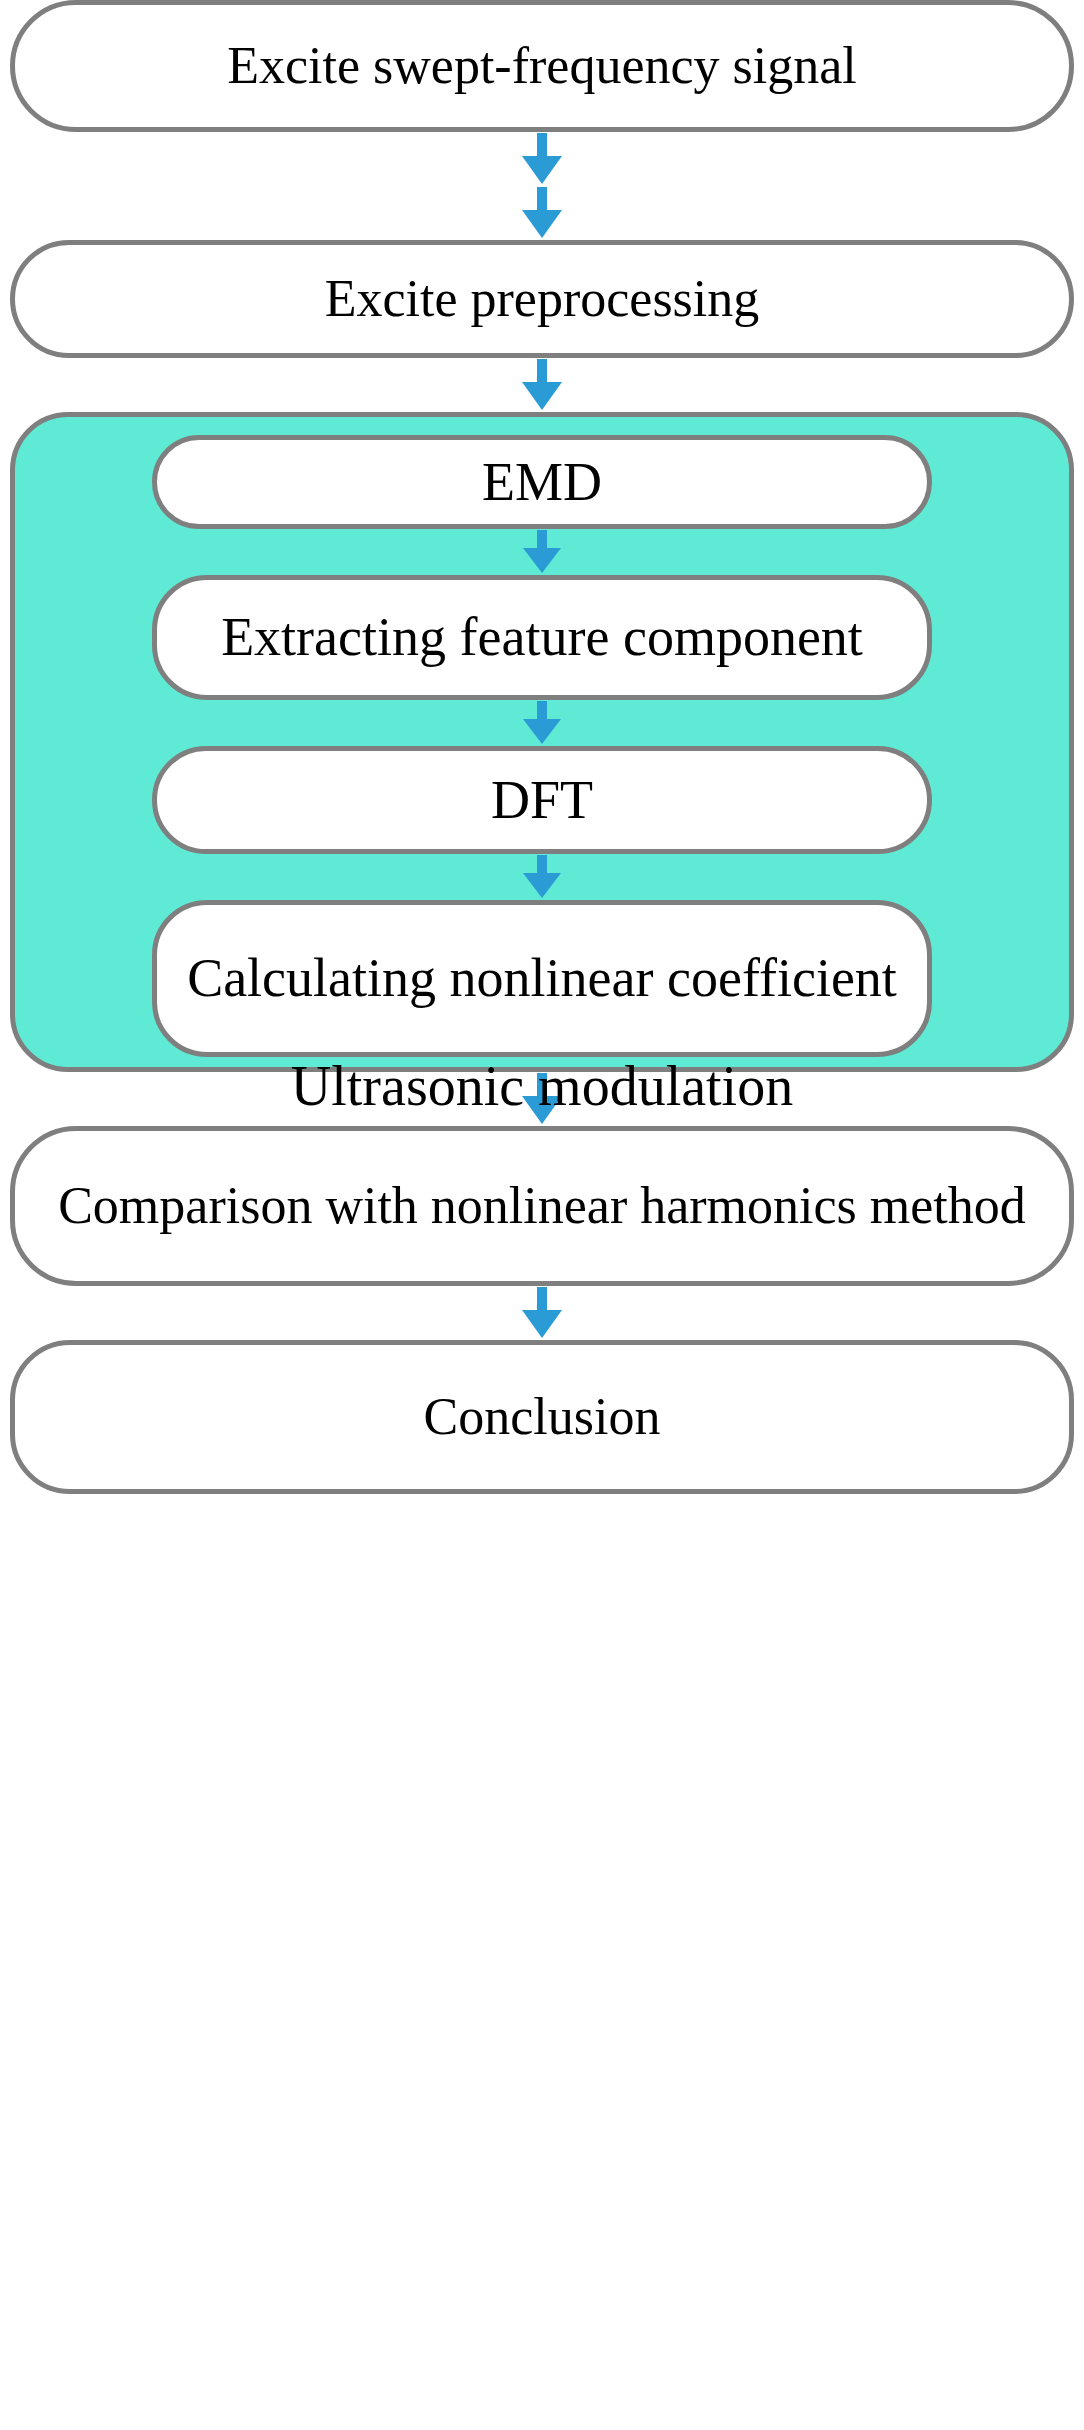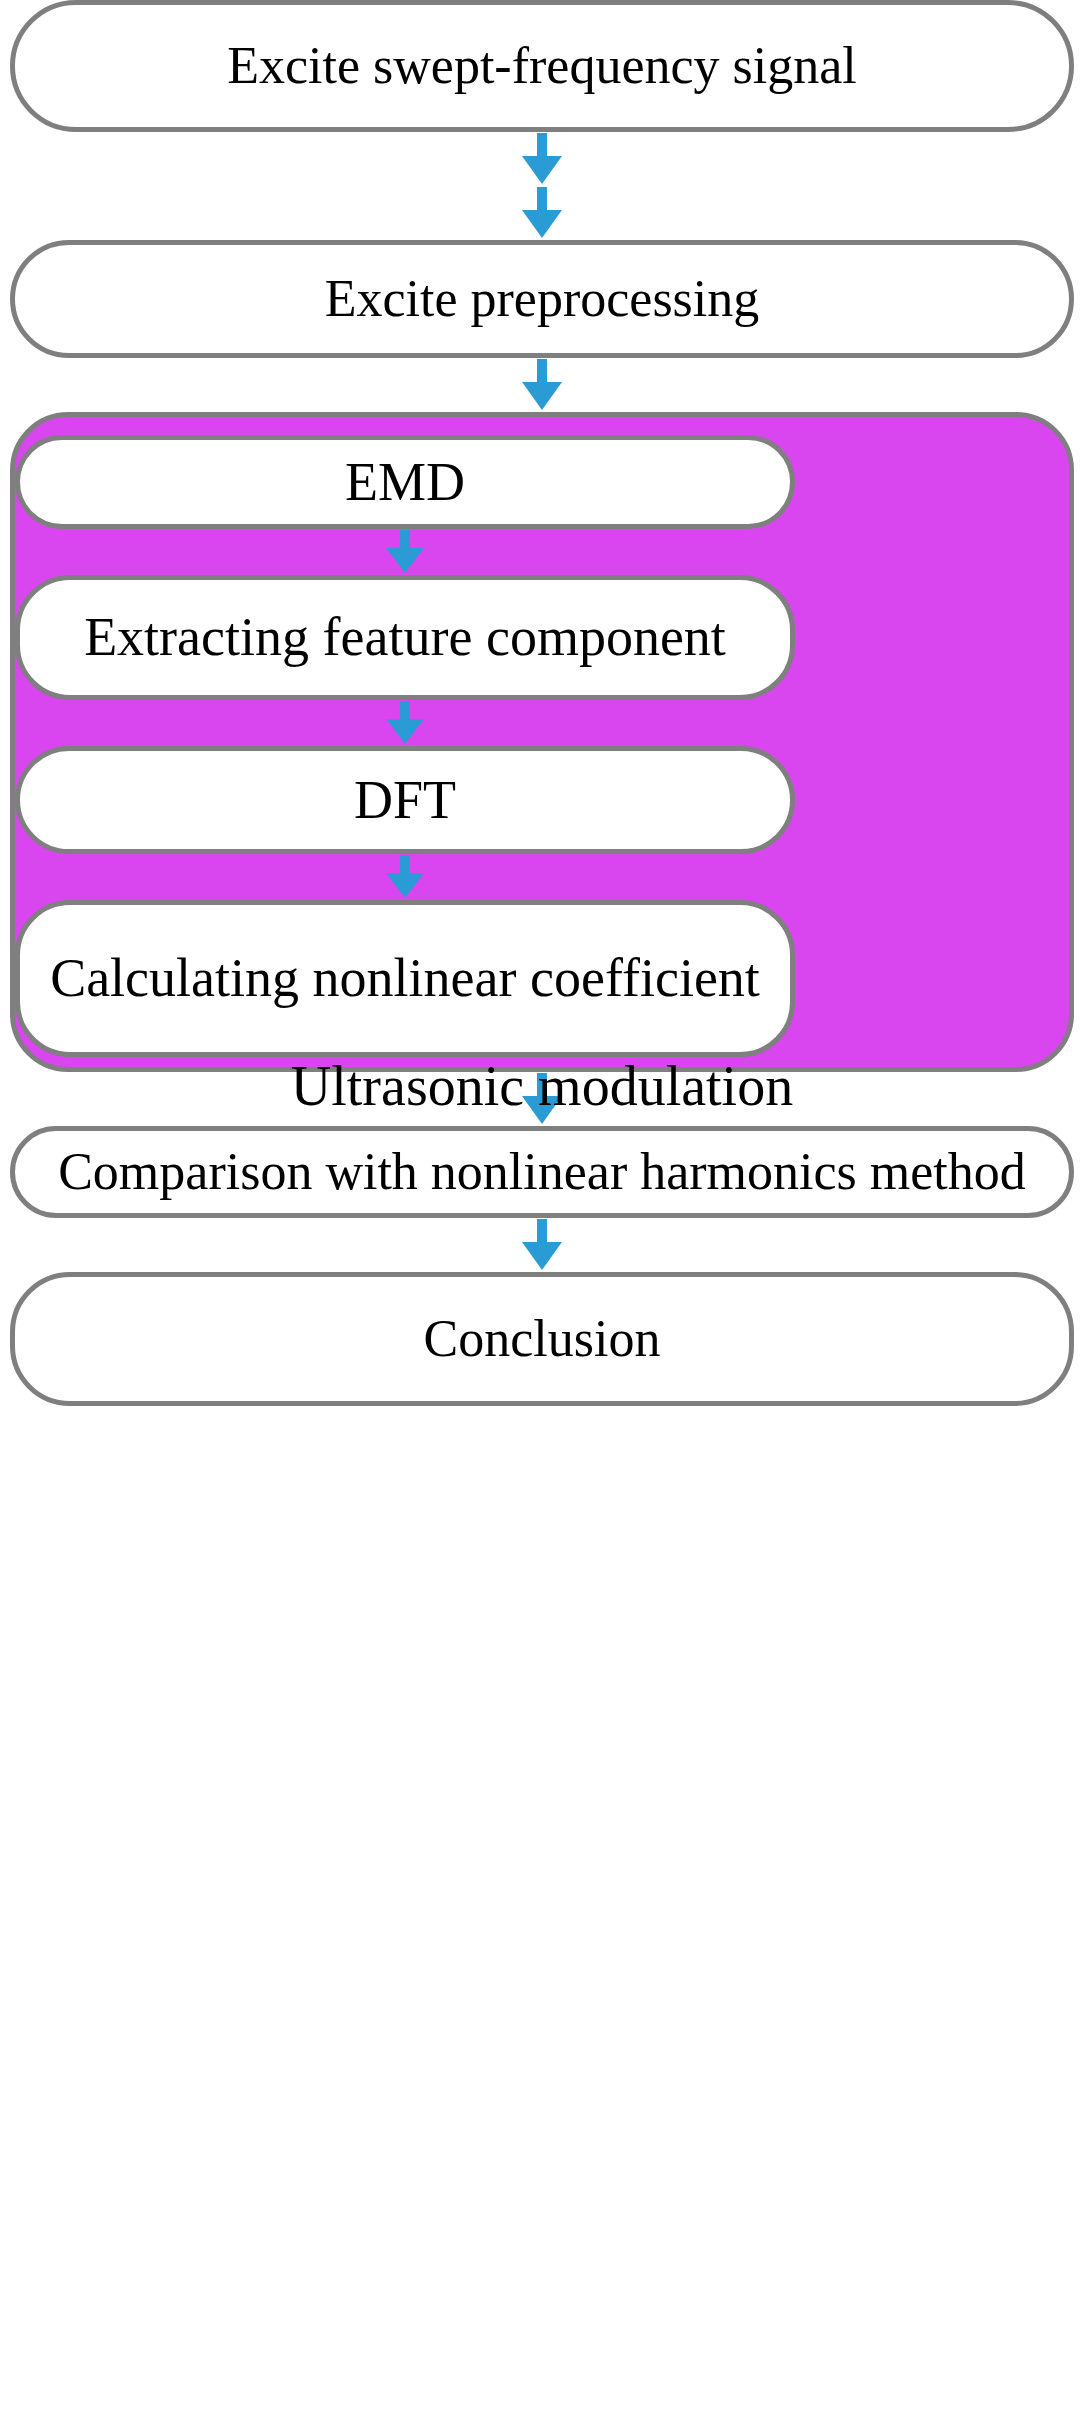--- a/index.html
+++ b/index.html
@@ -48,34 +48,34 @@
 
   
   .level1 {
     margin: 0 10px;
     font-size: 52px;
   }
 
   .n-excite   { height: 132px; border-radius: 66px; }
   .n-determine{ height: 118px; border-radius: 60px; }
   .n-preproc  { height: 118px; border-radius: 60px; }
-  .n-compare  { height: 92px; border-radius: 66px; }
-  .n-conclude { height: 134px; border-radius: 60px; }
+  .n-compare  { height: 160px; border-radius: 66px; }
+  .n-conclude { height: 154px; border-radius: 60px; }
 
   
   .group {
     position: relative;
     box-sizing: border-box;
     margin: 0 10px;
     border: 5px solid #7f7f7f;
     border-radius: 58px;
-    background: #d946ef;
+    background: #5eead4;
     display: flex;
     flex-direction: column;
-    align-items: flex-start;
+    align-items: center;
     padding: 18px 0 0 0;
     height: 660px;
   }
 
   .group-inner {
     width: 780px;
     display: flex;
     flex-direction: column;
     align-items: stretch;
   }

